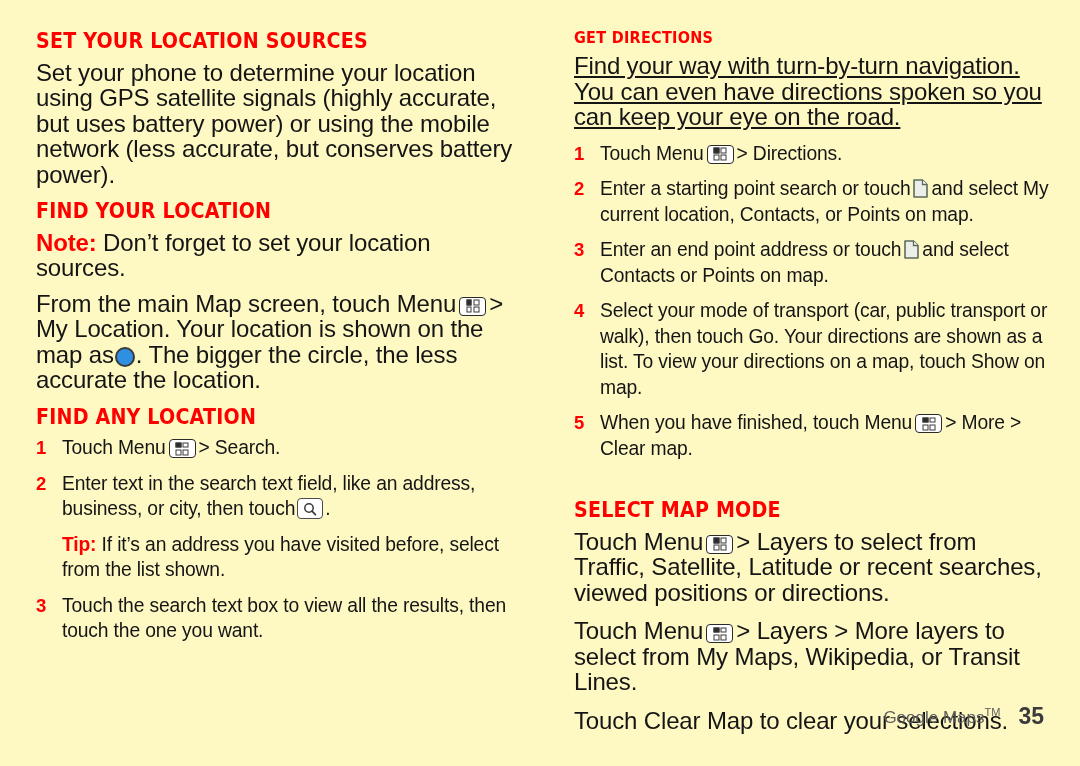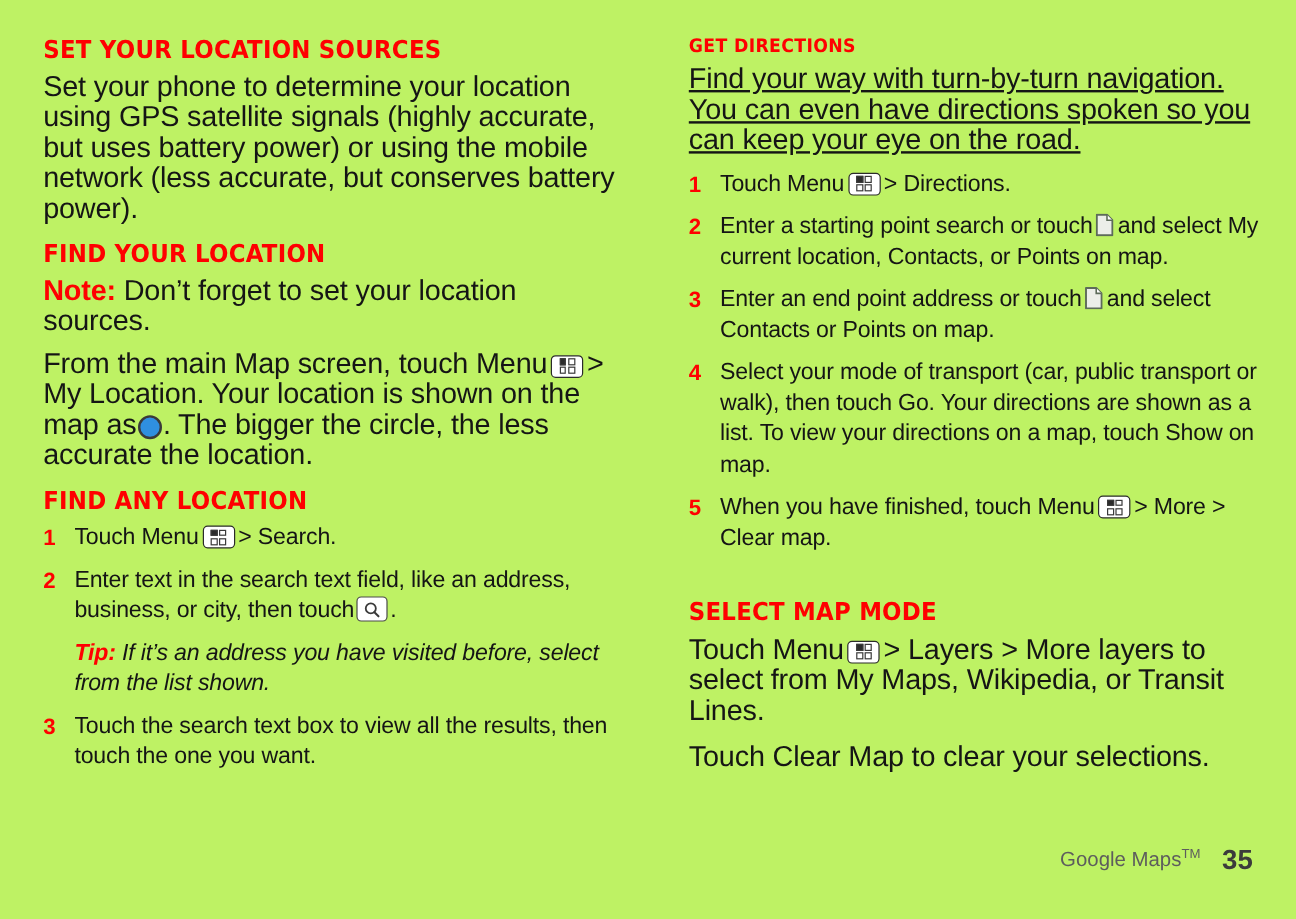--- a/index.html
+++ b/index.html
@@ -9,21 +9,21 @@
     background: #ffffff;
     font-family: "Liberation Sans", sans-serif;
     color: #1a1a1a;
     overflow: hidden;
   }
 
   .page {
     position: relative;
     width: 1080px;
     height: 766px;
-    background: #bef264;
+    background: #fef9c3;
   }
 
   .col {
     position: absolute;
     top: 30px;
   }
   .col-left  { left: 36px;  width: 482px; }
   .col-right { left: 574px; width: 478px; }
 
   
@@ -85,21 +85,20 @@
     font-weight: 700;
     font-size: 18.5px;
   }
   li.sub-tip {
     padding-left: 26px;
     margin-bottom: 10px;
     font-size: 19.3px;
     line-height: 25.5px;
     letter-spacing: -0.15px;
     list-style: none;
-    font-style: italic;
   }
 
   
   .icon-inline {
     display: inline-block;
     vertical-align: -4px;
     position: relative;
   }
 
   
@@ -289,20 +288,28 @@
               <i></i>
               <i></i>
             </span></span><span>&gt; More &gt; Clear map.</span>
       </li>
     </ol>
 
     <div style="height:26px"></div>
 
     <h2 class="sec-head">SELECT MAP MODE</h2>
 
+    <p class="body">
+      <span>Touch Menu</span><span class="icon-inline menu-icon"><span class="grid">
+            <i class="on"></i>
+            <i></i>
+            <i></i>
+            <i></i>
+          </span></span><span>&gt; Layers to select from Traffic, Satellite, Latitude or recent searches, viewed positions or directions.</span>
+    </p>
 
     <p class="body">
       <span>Touch Menu</span><span class="icon-inline menu-icon"><span class="grid">
             <i class="on"></i>
             <i></i>
             <i></i>
             <i></i>
           </span></span><span>&gt; Layers &gt; More layers to select from My Maps, Wikipedia, or Transit Lines.</span>
     </p>
 

